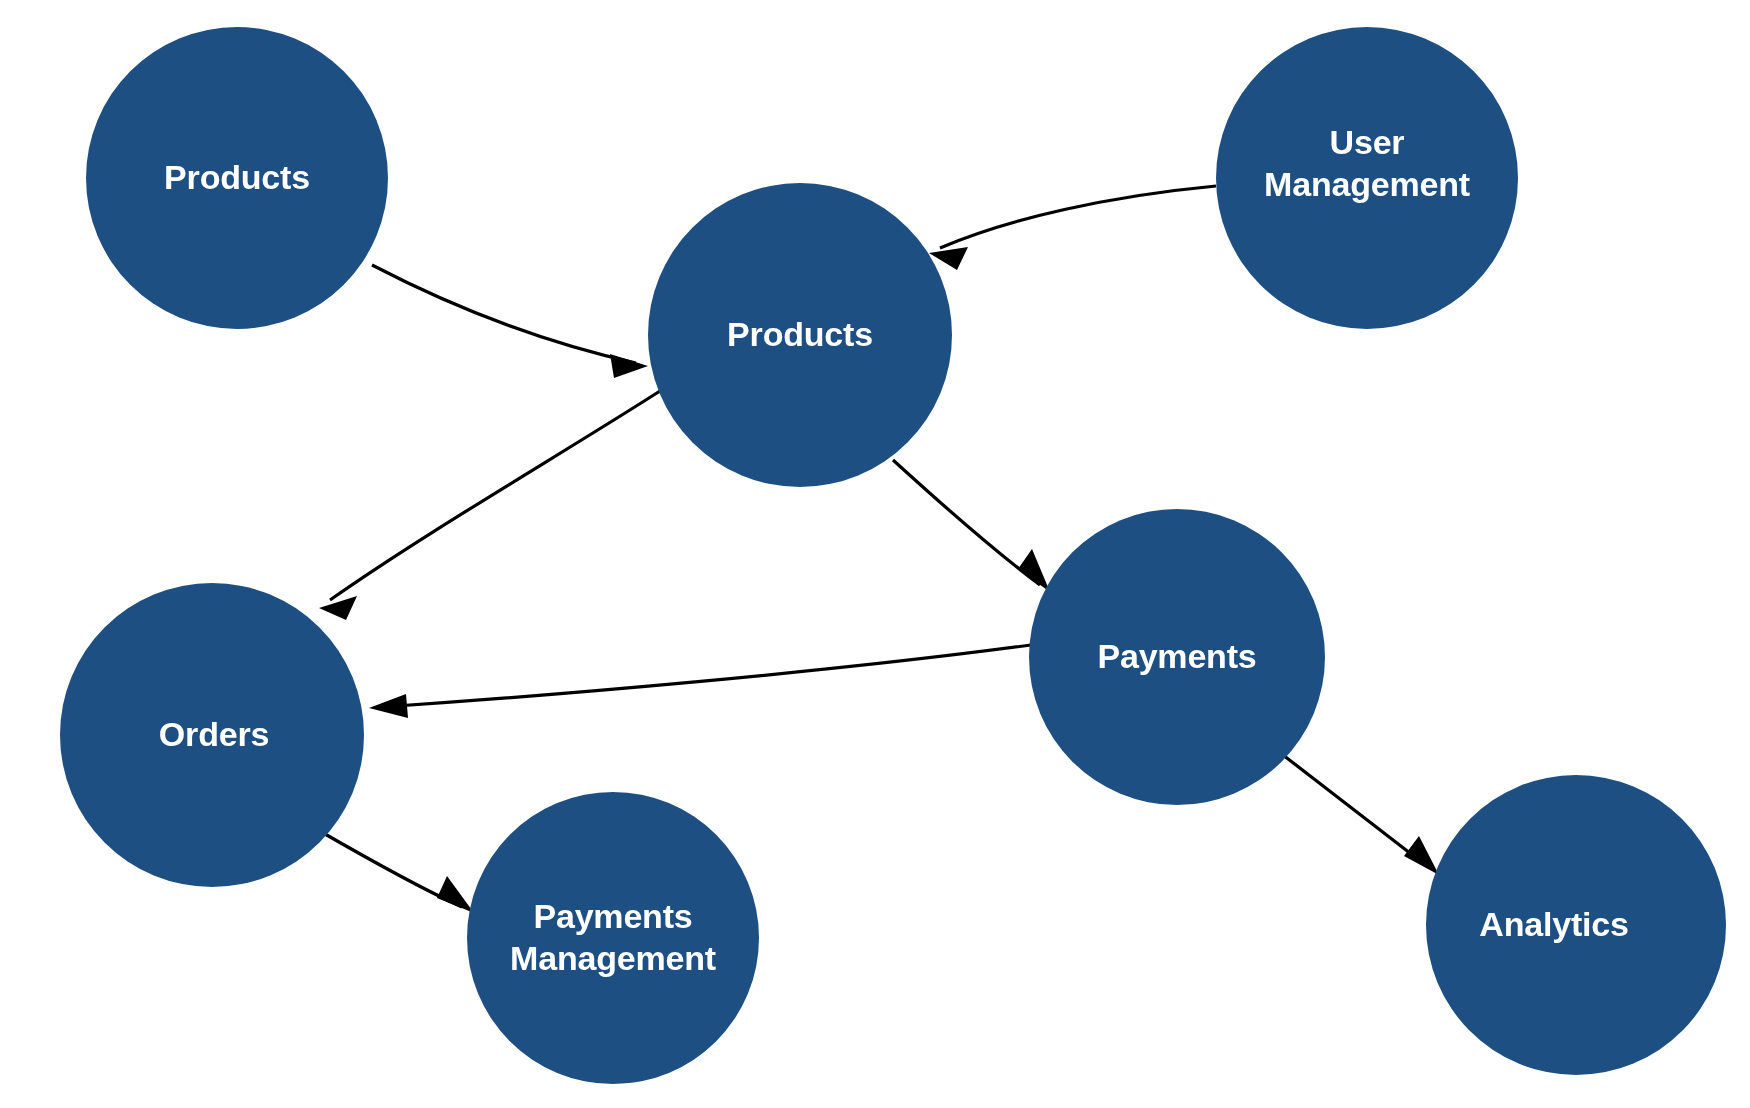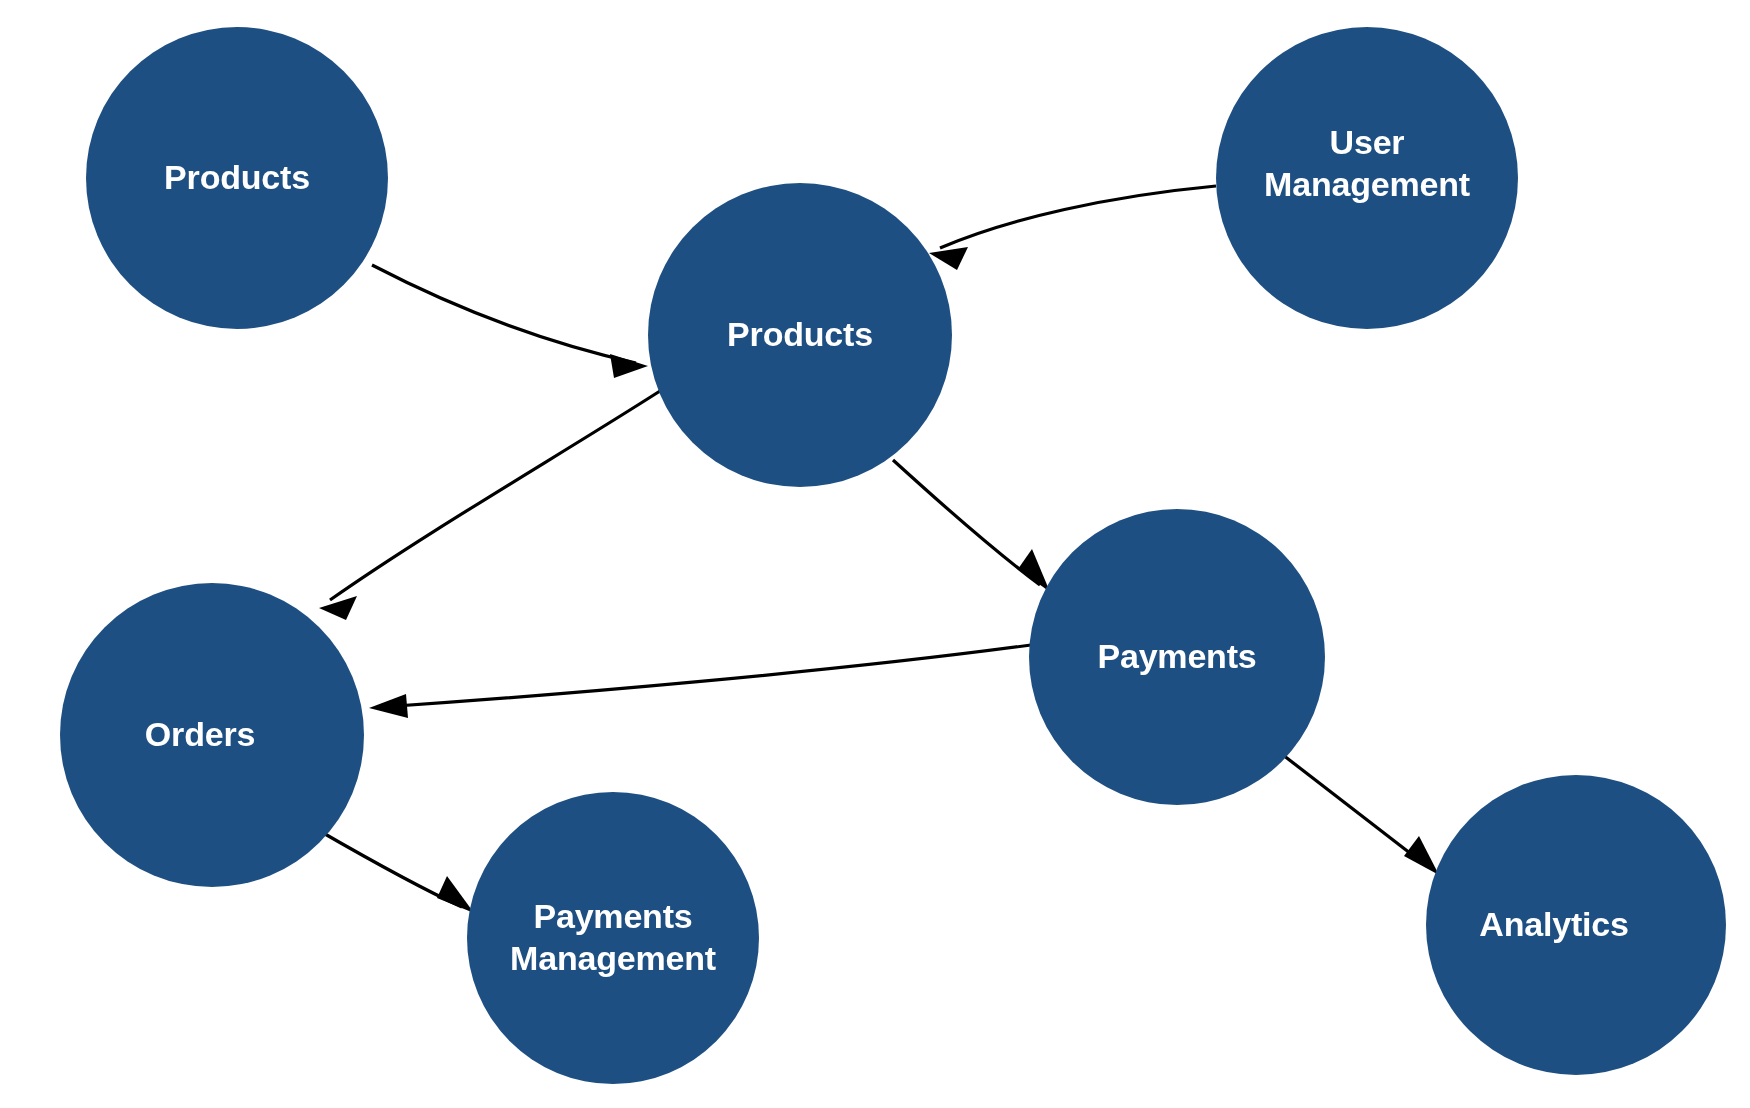--- a/index.html
+++ b/index.html
@@ -105,19 +105,19 @@
       <circle class="node-circle" cx="1177" cy="657" r="148"></circle>
       <circle class="node-circle" cx="613" cy="938" r="146"></circle>
       <circle class="node-circle" cx="1576" cy="925" r="150"></circle>
     </g>
   </svg>
 
   <div class="node-label" style="left:237px;  top:178px;">Products</div>
   <div class="node-label" style="left:800px;  top:335px;">Products</div>
   <div class="node-label" style="left:1367px; top:164px;">User
 Management</div>
-  <div class="node-label" style="left:200px;  top:735px;">Orders</div>
+  <div class="node-label" style="left:214px;  top:735px;">Orders</div>
   <div class="node-label" style="left:1177px; top:657px;">Payments</div>
   <div class="node-label" style="left:613px;  top:938px;">Payments
 Management</div>
   <div class="node-label" style="left:1554px; top:925px;">Analytics</div>
 
 </div>
 
 </body></html>

